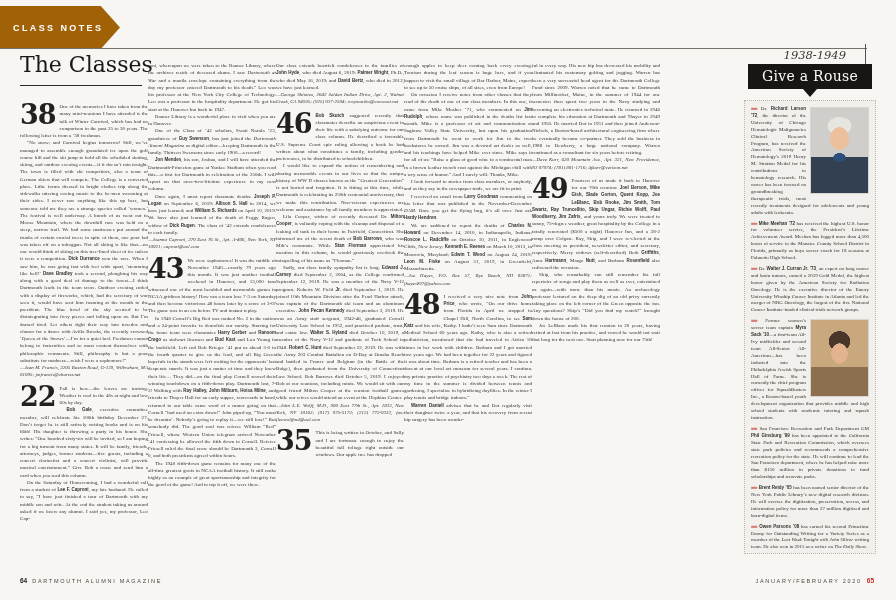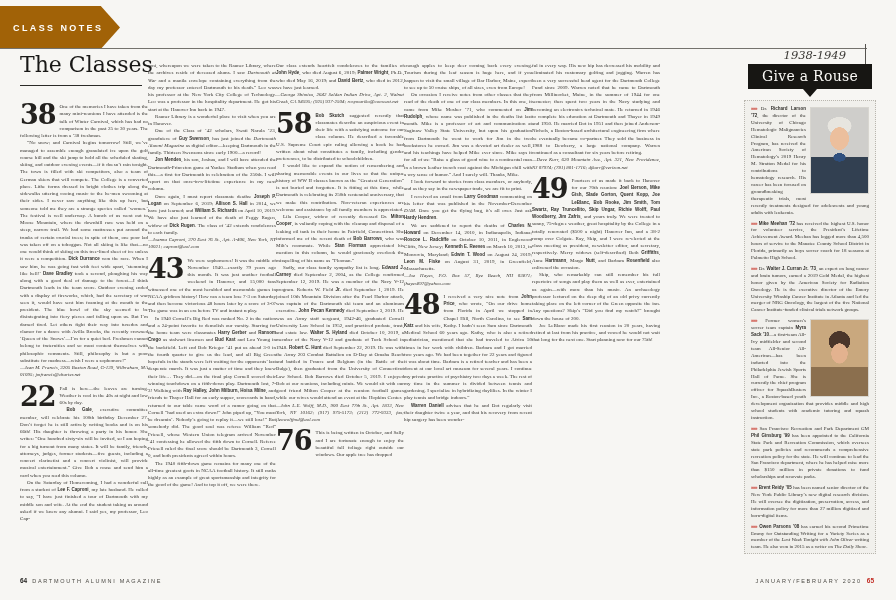--- a/index.html
+++ b/index.html
@@ -134,28 +134,28 @@
         <p class="indent">In 1940 Cornell’s Big Red was ranked No. 2 in the nation and a 24-point favorite to demolish our varsity. Starring for the home team were classmates <b>Harry Gerber</b> and <b>Ransom Crego</b> as stalwart linemen and <b>Bud Kast</b> and Lou Young in the backfield. Left end Bob Krieger ’41 put us ahead 3-0 in the fourth quarter to give us the lead, and all Big Green hopefuls in the stands were left waiting for the opponents’ last desperate march. It was just a matter of time and they knew their life… They did—on the final play Cornell scored their winning touchdown on a fifth-down play. Dartmouth lost, 7-3! Walking with <b>Ray Halley, John Milburn, Hoisa Milne</b>, and friends to Thayer Hall for an early supper, scorecards in hand, returned to our table came word of a rumor going on that Cornell “had used an extra down!” John piped up, “You must be dreamin’. Nobody’s going to replay it—we still lose!” But somebody did. The good soul was referee William “Red” Friesell, whose Western Union telegram arrived November ’41 confessing he allowed the fifth down to Cornell. Referee Friesell ruled the final score should be Dartmouth 3, Cornell 0, and both presidents agreed within hours.</p>
         <p class="indent">The 1940 fifth-down game remains for many one of the all-time greatest goofs in NCAA football history. It still ranks highly as an example of great sportsmanship and integrity for the good of the game! And to top it off, we were there.</p>
       </div>
     </div>
     <div class="col">
       <div class="section">
         <p class="plain">Our class extends heartfelt condolences to the families of <b>John Hyde</b>, who died August 6, 2019; <b>Palmer Wright</b>, Ph.D., who died May 16, 2019; and <b>David Bertz</b>, who died in 2012, we have just learned.</p>
         <p class="signoff">—George Shimizu, 2642 Selden Indian Drive, Apt. 2, Walnut Creek, CA 94595; (925) 937-2504; rosymariko@comcast.net</p>
       </div>
       <div class="section">
-        <p class="plain"><span class="dropcap">58</span><b>Bob Skutch</b> suggested recently that classmates describe an auspicious event in their life with a satisfying outcome for our class column. He described a favorable U.S. Supreme Court epic ruling allowing a book he had written about what constitutes a family, including gender preferences, to be distributed to schoolchildren.</p>
+        <p class="plain"><span class="dropcap">46</span><b>Bob Skutch</b> suggested recently that classmates describe an auspicious event in their life with a satisfying outcome for our class column. He described a favorable U.S. Supreme Court epic ruling allowing a book he had written about what constitutes a family, including gender preferences, to be distributed to schoolchildren.</p>
         <p class="indent">I would like to expand the notion of remembering and sharing memorable events in our lives so that the unique history of WW II classes known as the “Greatest Generation” is not buried and forgotten. It is fitting at this time, while Dartmouth is celebrating its 250th centennial anniversary, that we make this contribution. Non-veteran experiences are welcome and assistance by all family members is appreciated.</p>
         <p class="indent">Lila Cooper, widow of recently deceased Dr. <b>Milton Cooper</b>, is valiantly coping with the cleanup and disposal of a leaking oil tank in their home in Fairfield, Connecticut. She informed me of the recent death of <b>Bob Barrows</b>, who was Milt’s roommate. While <b>Stan Florman</b> appreciated his mention in this column, he would graciously overlook the misspelling of his name as “Floonan.”</p>
         <p class="indent">Sadly, our class family sympathy list is long. <b>Edward J. Carney</b> died September 2, 2004, as the College confirmed September 12, 2019. He was a member of the Navy V-12 program. Roberts W. Field <b>Jr.</b> died September 1, 2019. He joined 10th Mountain Division after the Pearl Harbor attack, was captain of the Dartmouth ski team and an aluminum executive. <b>John Pecan Kennedy</b> died September 3, 2019. He was an Army staff sergeant, 1942-46, graduated Cornell University Law School in 1952, and practiced probate, trust, and estate law. <b>Walter S. Hyland</b> died October 10, 2019, a member of the Navy V-12 and graduate of Tuck School in 1948. <b>Robert C. Hunt</b> died September 22, 2019. He was with the Army 203 Combat Battalion on D-Day at Omaha Beach and battled in France and Belgium (in the Battle of the Bulge), then graduated from the University of Connecticut Law School. Bob Barrows died October 5, 2019. I enjoyed Bob at our reunions, including minis. We would sit with our good friend Milton Cooper at the reunion football games while our wives would attend an event at the Hopkins Center.</p>
         <p class="signoff">—John L.E. Wolff, M.D., 900 East 77th St., Apt. 1833, New York, NY 10162; (917) 975-5173; (212) 772-9333, fax; jleowolffmd@aol.com</p>
       </div>
       <div class="section">
-        <p class="plain"><span class="dropcap">76</span>This is being written in October, and Sally and I are fortunate enough to enjoy the beautiful fall foliage right outside our windows. Our apple tree has dropped</p>
+        <p class="plain"><span class="dropcap">35</span>This is being written in October, and Sally and I are fortunate enough to enjoy the beautiful fall foliage right outside our windows. Our apple tree has dropped</p>
       </div>
     </div>
     <div class="col">
       <div class="section">
         <p class="plain">enough apples to keep deer coming back every evening. Tourism during the leaf season is huge here, and if you happen to visit the small village of Bar Harbor, Maine, expect to see up to 50 cruise ships, of all sizes, even from Europe!</p>
         <p class="indent">On occasion I receive notes from other classes that they read of the death of one of our class members. In this one, it came from Mike Mosher ’71, who commented on <b>Jim Rudolph</b>, whose name was published in the deaths list last month. Mike is a professor of art and communication at Saginaw Valley State University, but upon his graduation from Dartmouth he went to work for Jim in the two bookstores he owned. Jim was a devoted art dealer as well, and his teachings have helped Mike ever since. Mike says it for all of us: “Raise a glass of good wine to a continental man in a brown leather trench coat against the Michigan chill with a wry sense of humor.” And I surely will. Thanks, Mike.</p>
         <p class="indent">I look forward to stories from class members, or anybody, and as they say in the newspaper trade, we are fit to print.</p>
         <p class="indent">I received an email from <b>Larry Goodman</b> commenting on his letter that was published in the November-December <i>DAM</i>. Once you get the flying bug, it’s all over. Just ask <b>Hardy Hendren</b>.</p>
         <p class="indent">We are saddened to report the deaths of <b>Charles N. Howard</b> on December 14, 2010, in Indianapolis, Indiana; <b>Roscoe L. Radcliffe</b> on October 10, 2011, in Englewood Cliffs, New Jersey; <b>Kenneth E. Reeves</b> on March 10, 2013, in Monrovia, Maryland; <b>Edwin T. Wood</b> on August 24, 2019; <b>Leon M. Fiske</b> on August 31, 2019, in Greenfield, Massachusetts.</p>
         <p class="signoff">—Joe Hayes, P.O. Box 57, Rye Beach, NH 03871; jhayes897@yahoo.com</p>

